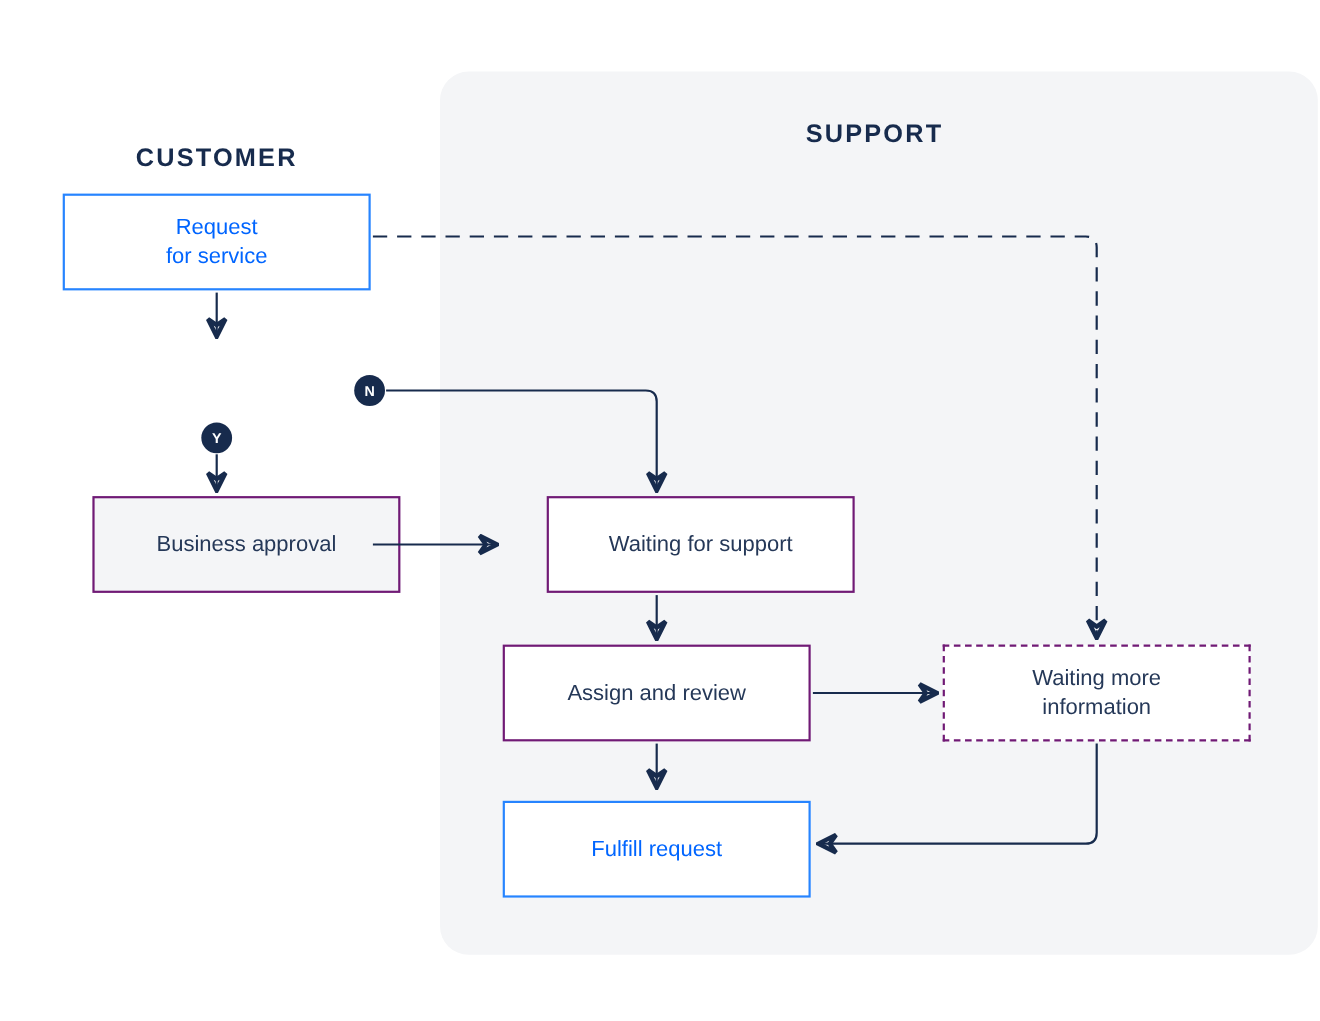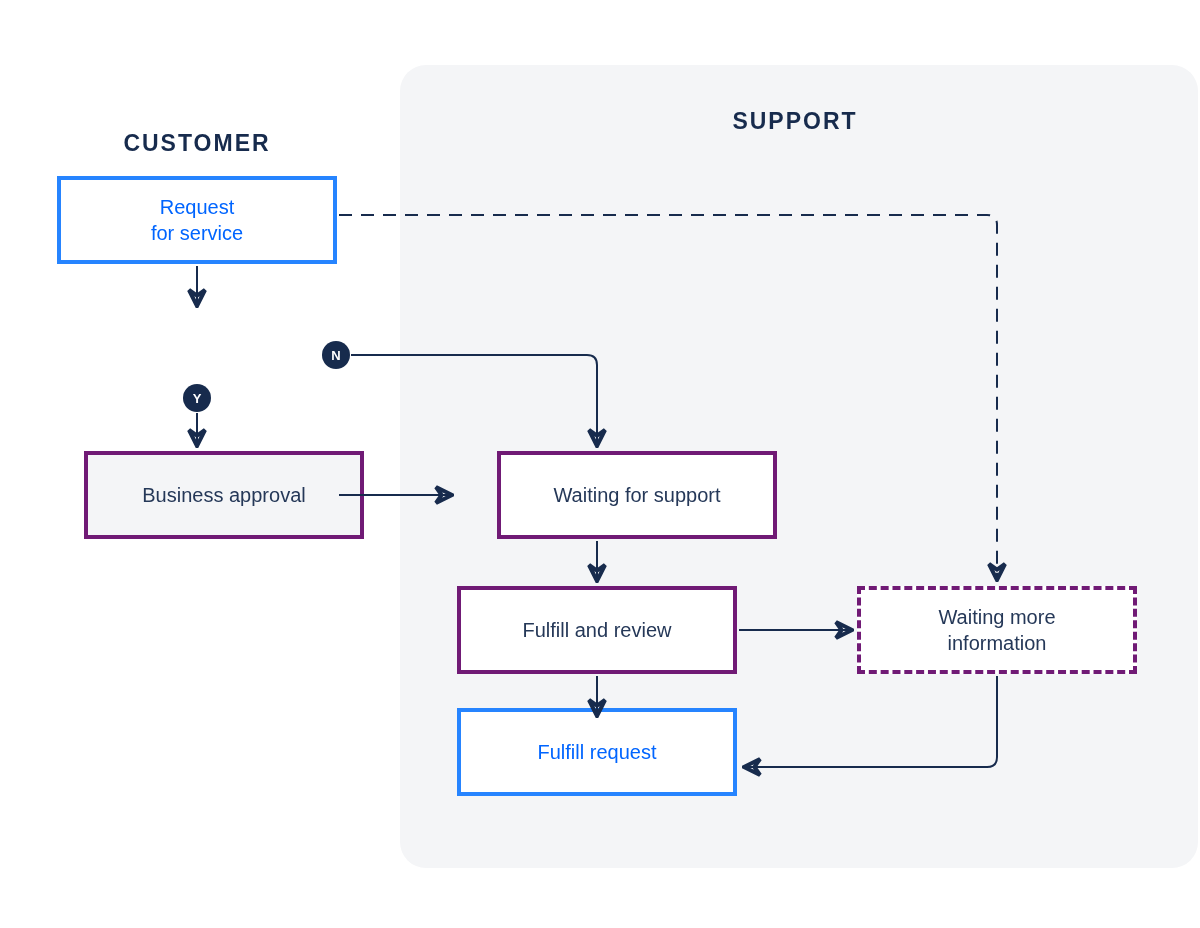--- a/index.html
+++ b/index.html
@@ -37,35 +37,35 @@
   .node {
     position: absolute;
     width: 280px; height: 88px;
     display: flex;
     align-items: center;
     justify-content: center;
     text-align: center;
     font-size: 20px;
     color: #253858;
     background: #ffffff;
-    border: 4px solid #701a75;
+    border: 2px solid #701a75;
     white-space: pre-line;
     line-height: 1.3;
   }
   .node.blue   { border-color: #2684FF; color: #0065FF; background: #ffffff; }
   .node.grayfill { background: #F4F5F7; }
   .node.dashed { border-style: dashed; }
 
   .node-request  { left: 57px;  top: 176px; }
   .node-approval { left: 57px;  top: 311px; }
   .node-business { left: 57px;  top: 451px; margin-left: 27px; }
   .node-waiting  { left: 457px; top: 451px; margin-left: 40px; }
   .node-assign   { left: 457px; top: 586px; }
   .node-pending  { left: 857px; top: 586px; }
-  .node-fulfill  { left: 457px; top: 708px; }
+  .node-fulfill  { left: 457px; top: 728px; }
 
   .branch-badge {
     position: absolute;
     width: 28px; height: 28px;
     border-radius: 50%;
     background: #172B4D;
     color: #ffffff;
     font-size: 13px;
     font-weight: bold;
     display: flex;
@@ -118,21 +118,21 @@
   </svg>
 
   <div class="node blue node-request">Request
 for service</div>
 
 
   <div class="node grayfill node-business">Business approval</div>
 
   <div class="node node-waiting">Waiting for support</div>
 
-  <div class="node node-assign">Fulfill and review</div>
+  <div class="node node-assign">Assign and review</div>
 
   <div class="node dashed node-pending">Waiting more
 information</div>
 
   <div class="node blue node-fulfill">Fulfill request</div>
 
   <div class="branch-badge badge-n">
     <span>N</span>
   </div>
   <div class="branch-badge badge-y">

